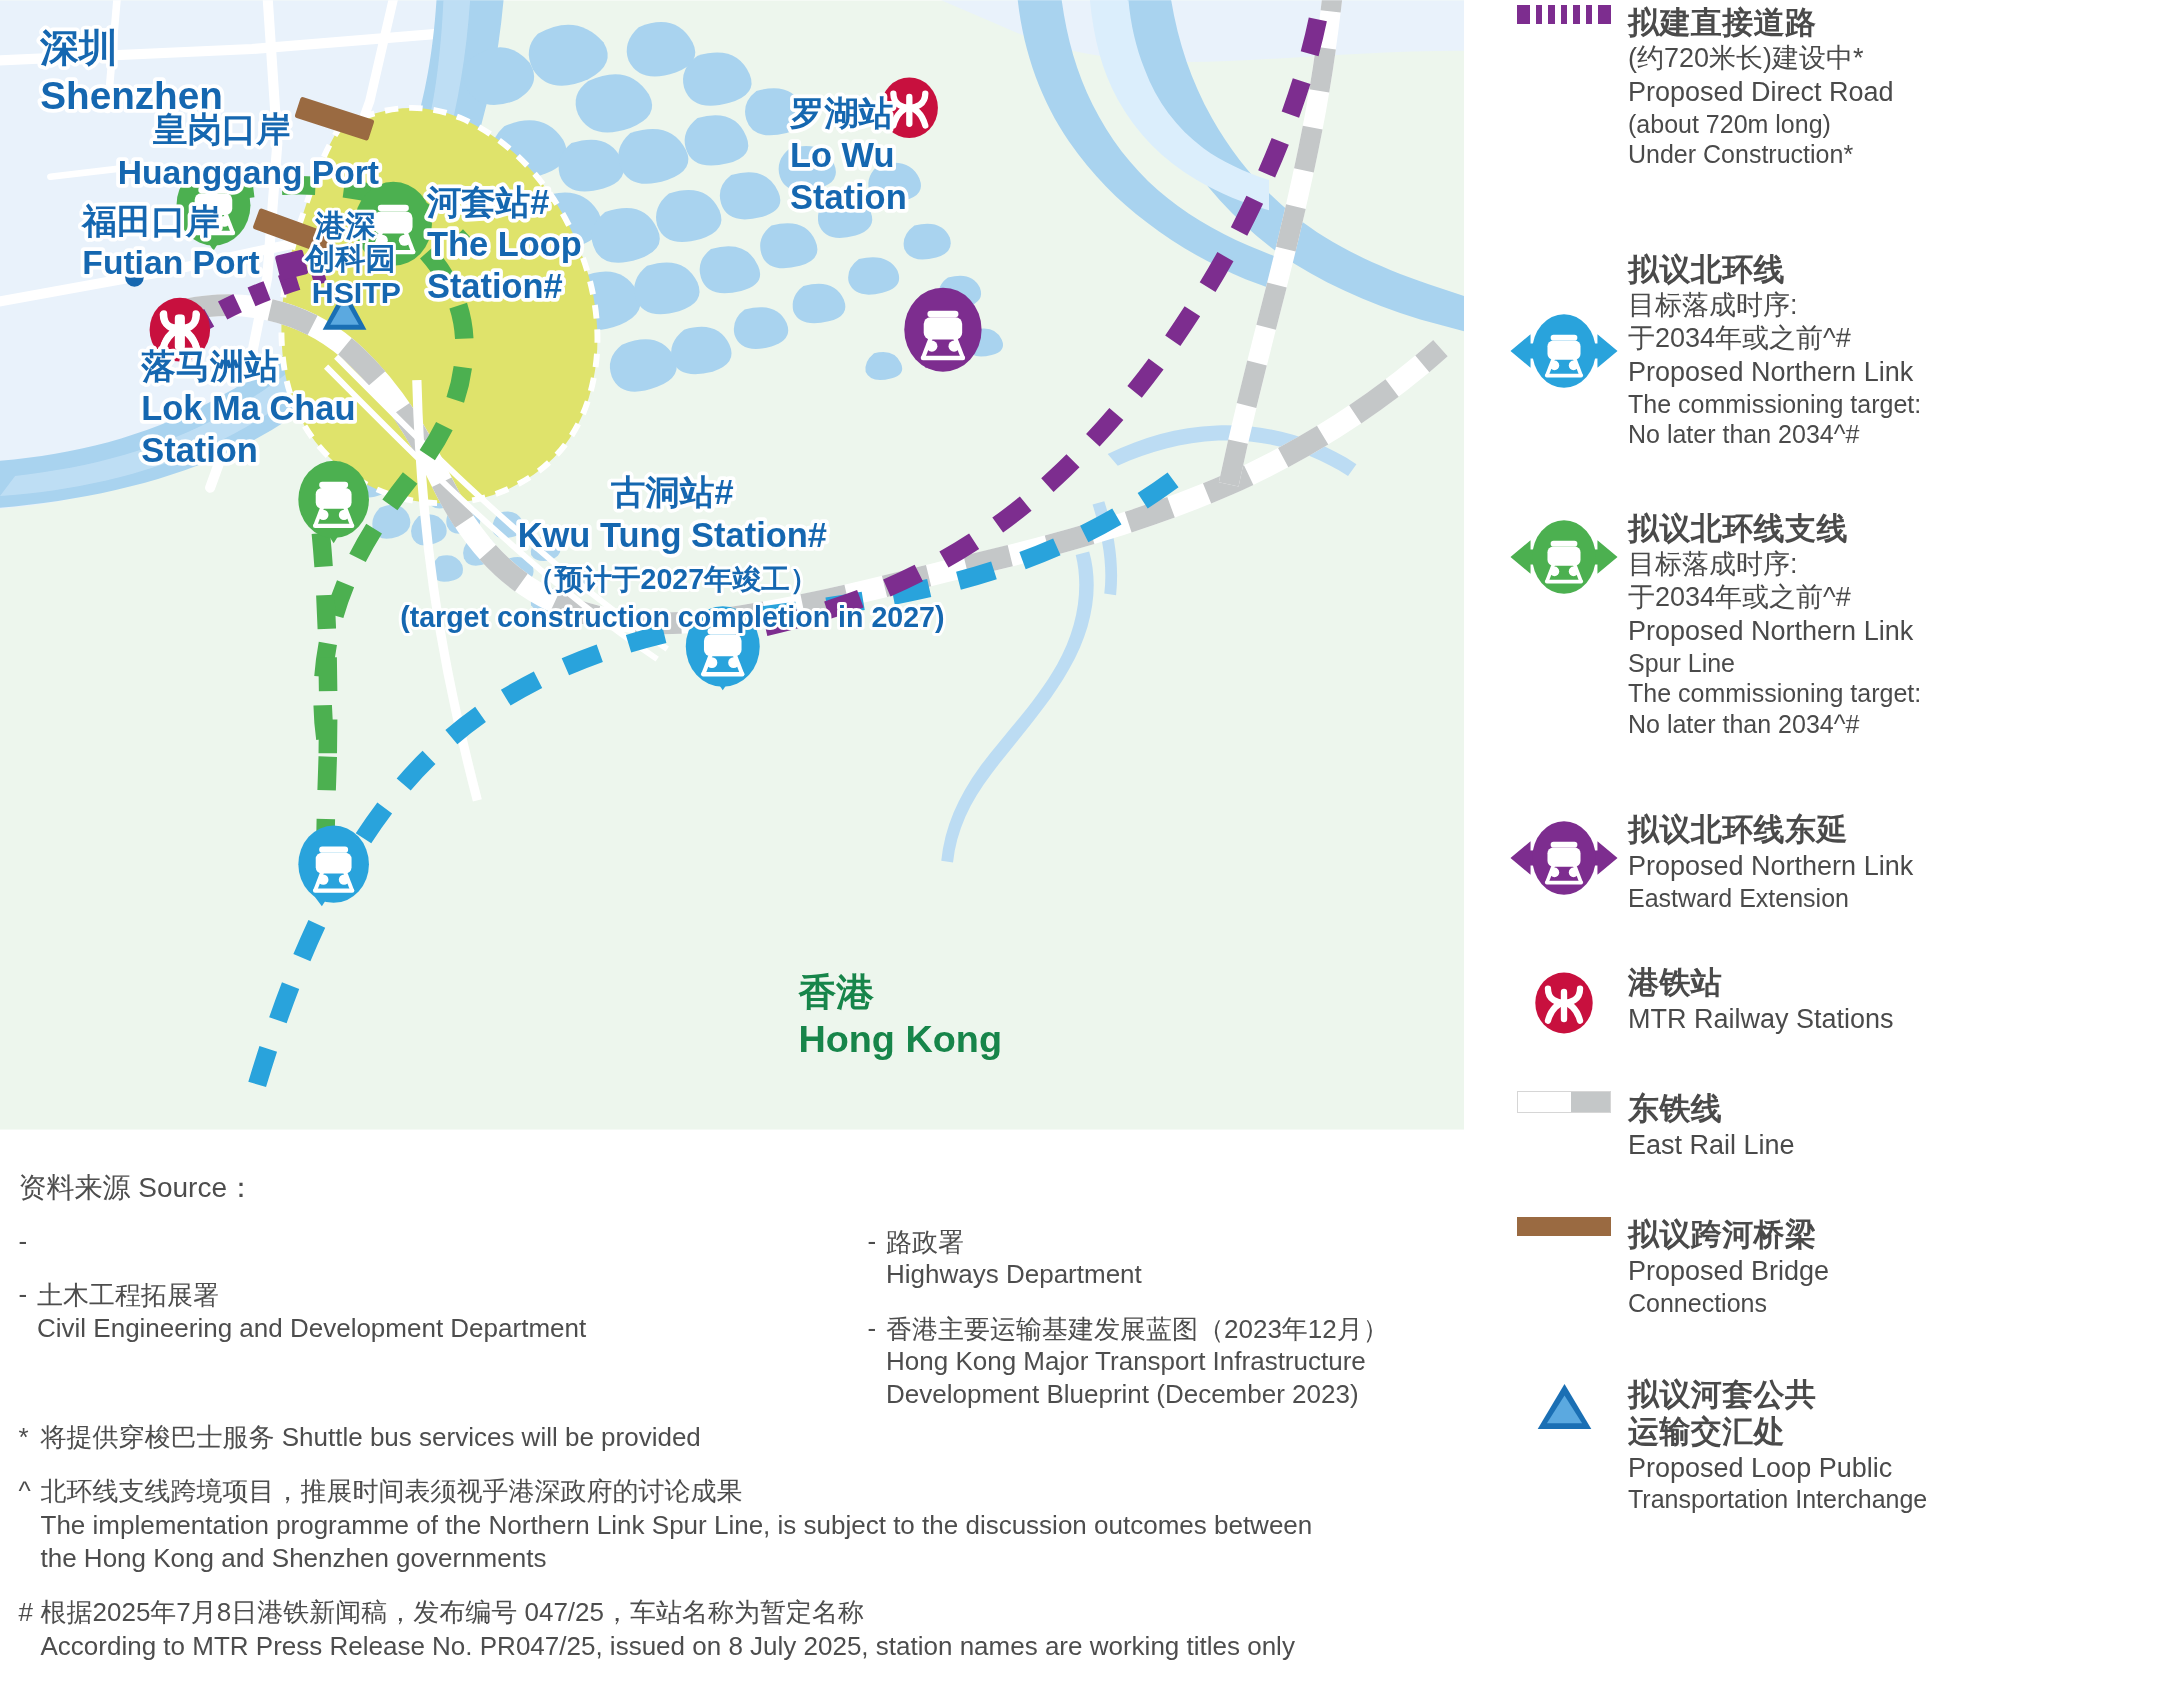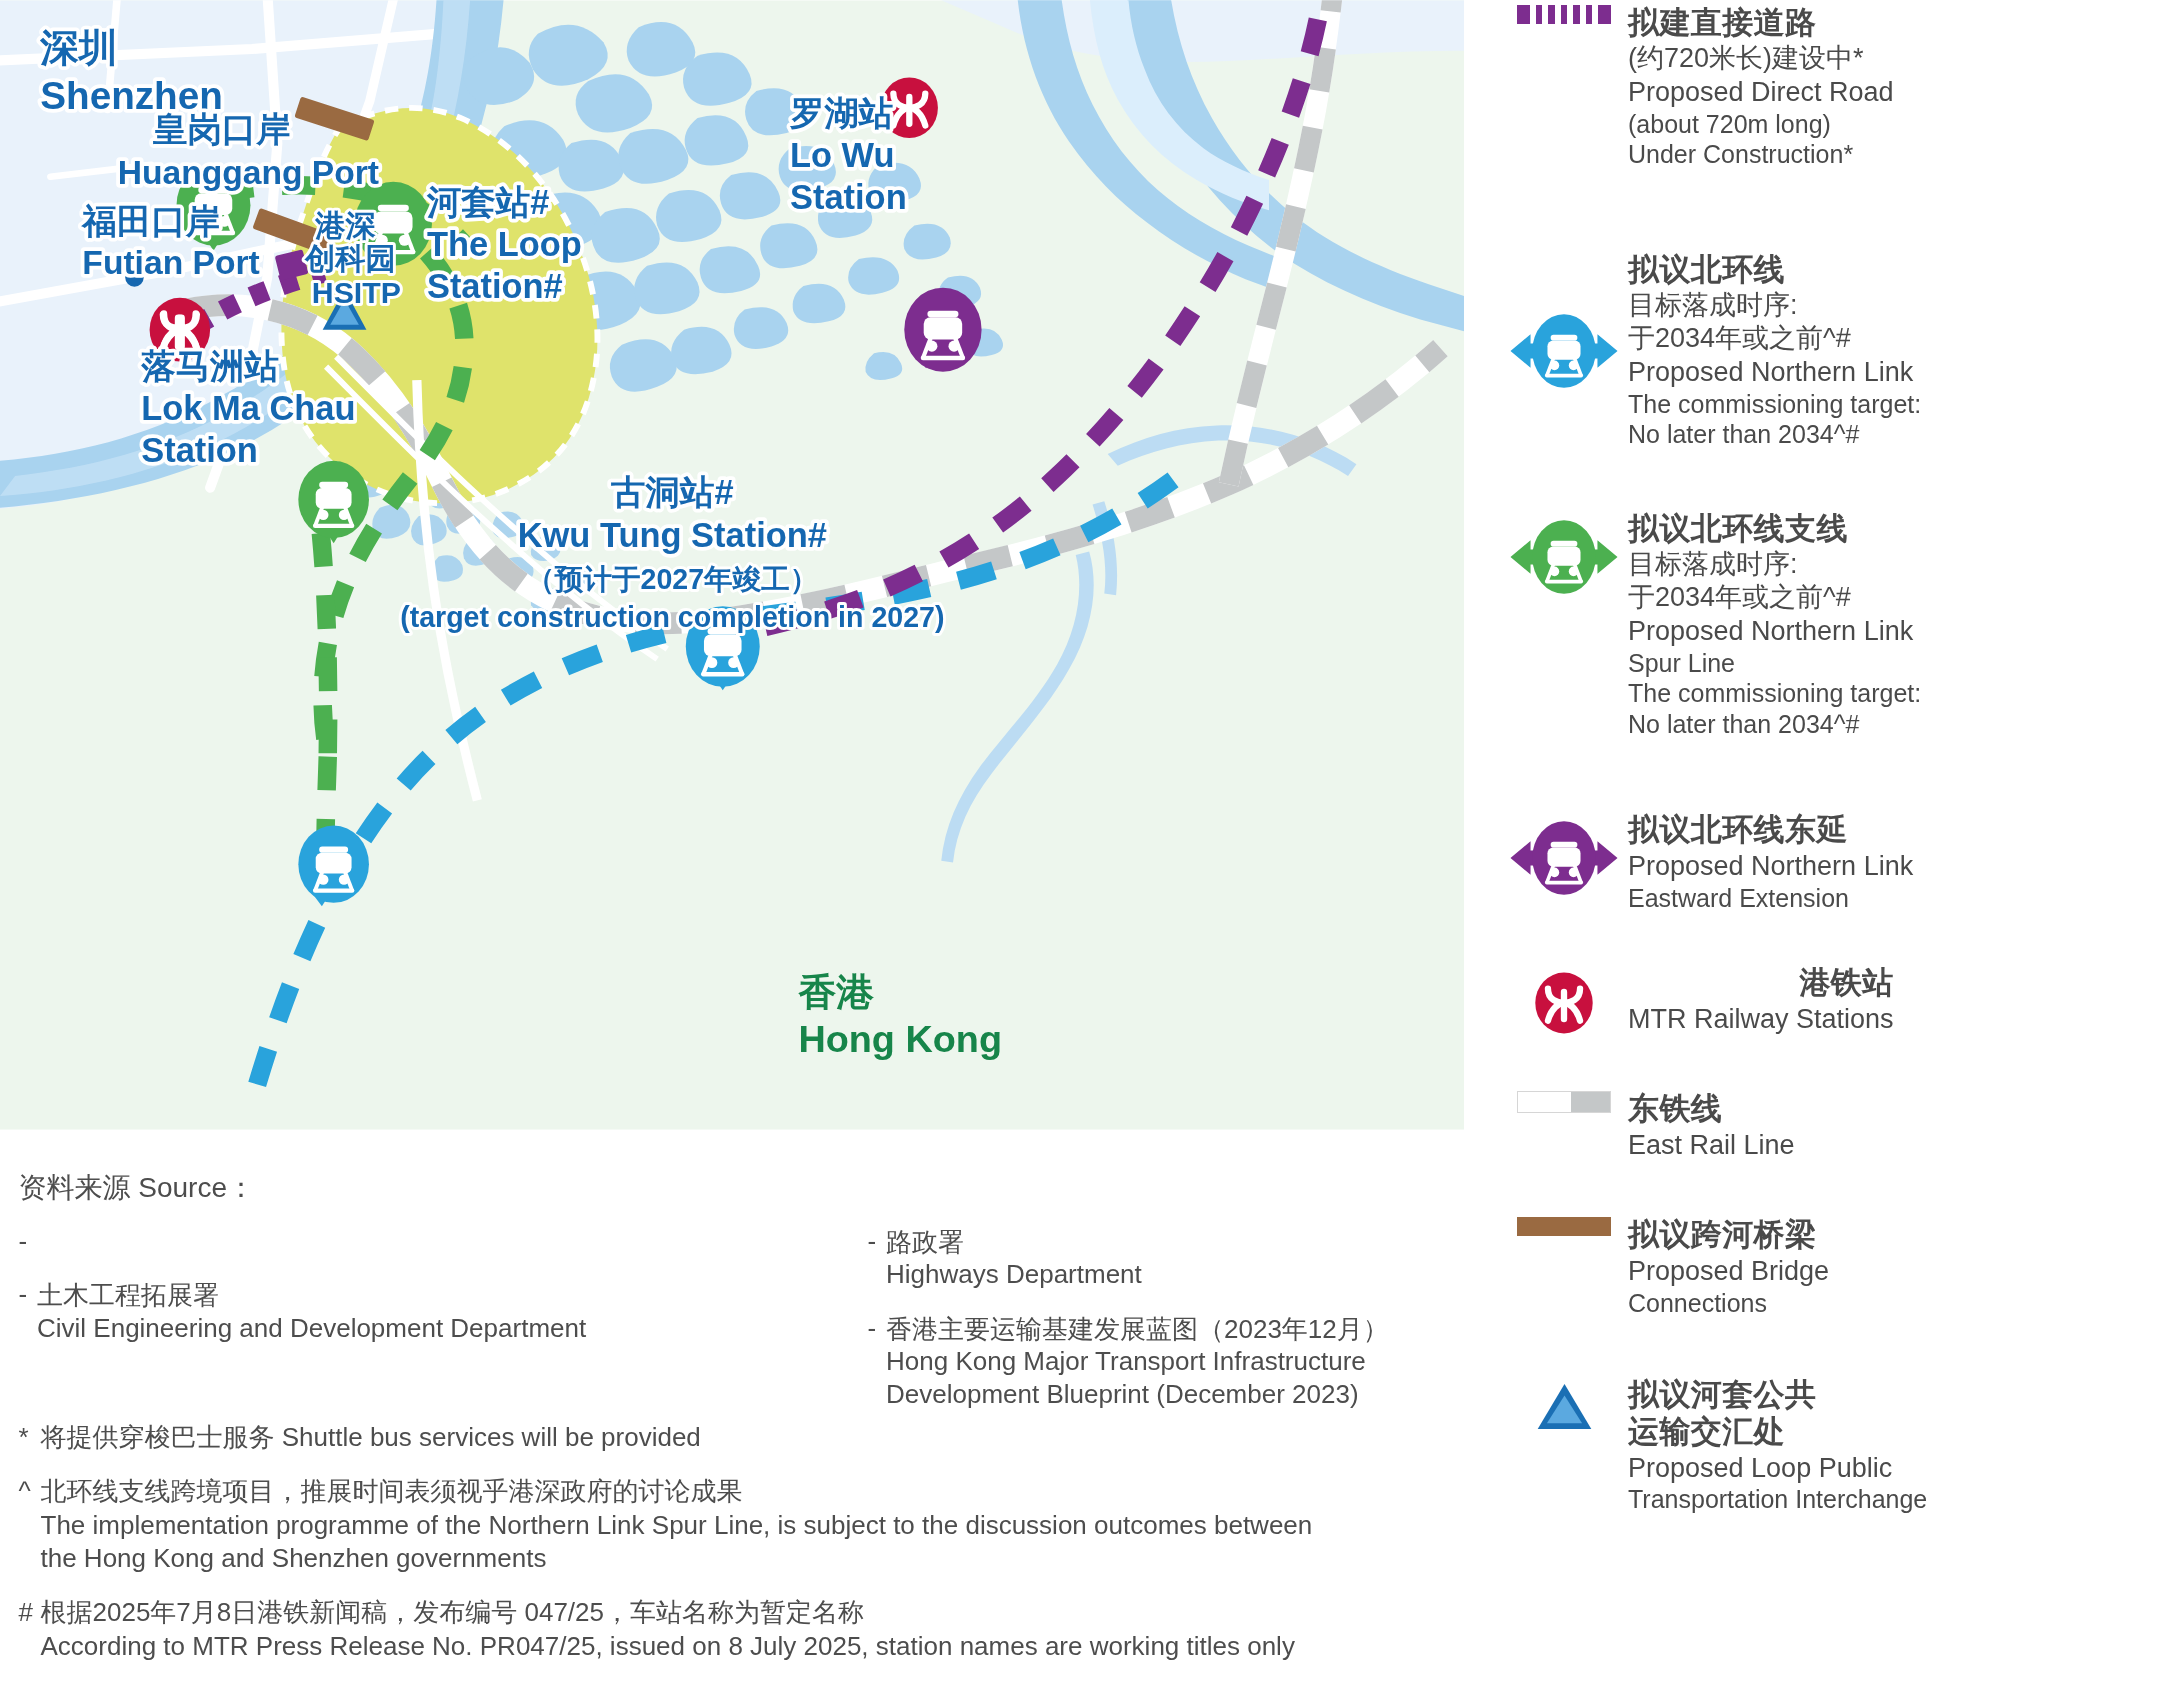--- a/index.html
+++ b/index.html
@@ -398,21 +398,21 @@
           </g>
       </svg>
     </div>
     <div class="leg-txt">
       <div class="leg-zh">拟议北环线东延</div>
       <div class="leg-en">Proposed Northern Link</div>
       <div class="leg-en-sub">Eastward Extension</div>
     </div>
   </div>
 
-  <div class="leg-row" style="top:965px;left:0;text-align:right;">
+  <div class="leg-row" style="top:965px;left:0;">
     <div class="leg-icon">
       <svg width="76" height="76" viewBox="0 0 90 90">
         <ellipse cx="45" cy="45" rx="34" ry="36" fill="#c8103e"></ellipse>
         <g transform="translate(45,45)">
           <path d="M-19,-17 C-19,-4 -8,0 0,0 C8,0 19,-4 19,-17" stroke="#ffffff" stroke-width="7.5" fill="none" stroke-linecap="round"></path>
           <path d="M0,-13 L0,19" stroke="#ffffff" stroke-width="7.5" stroke-linecap="round"></path>
           <path d="M-19,21 C-15,6 -6,0 0,0 C6,0 15,6 19,21" stroke="#ffffff" stroke-width="7.5" fill="none" stroke-linecap="round"></path>
         </g>
       </svg>
     </div>

